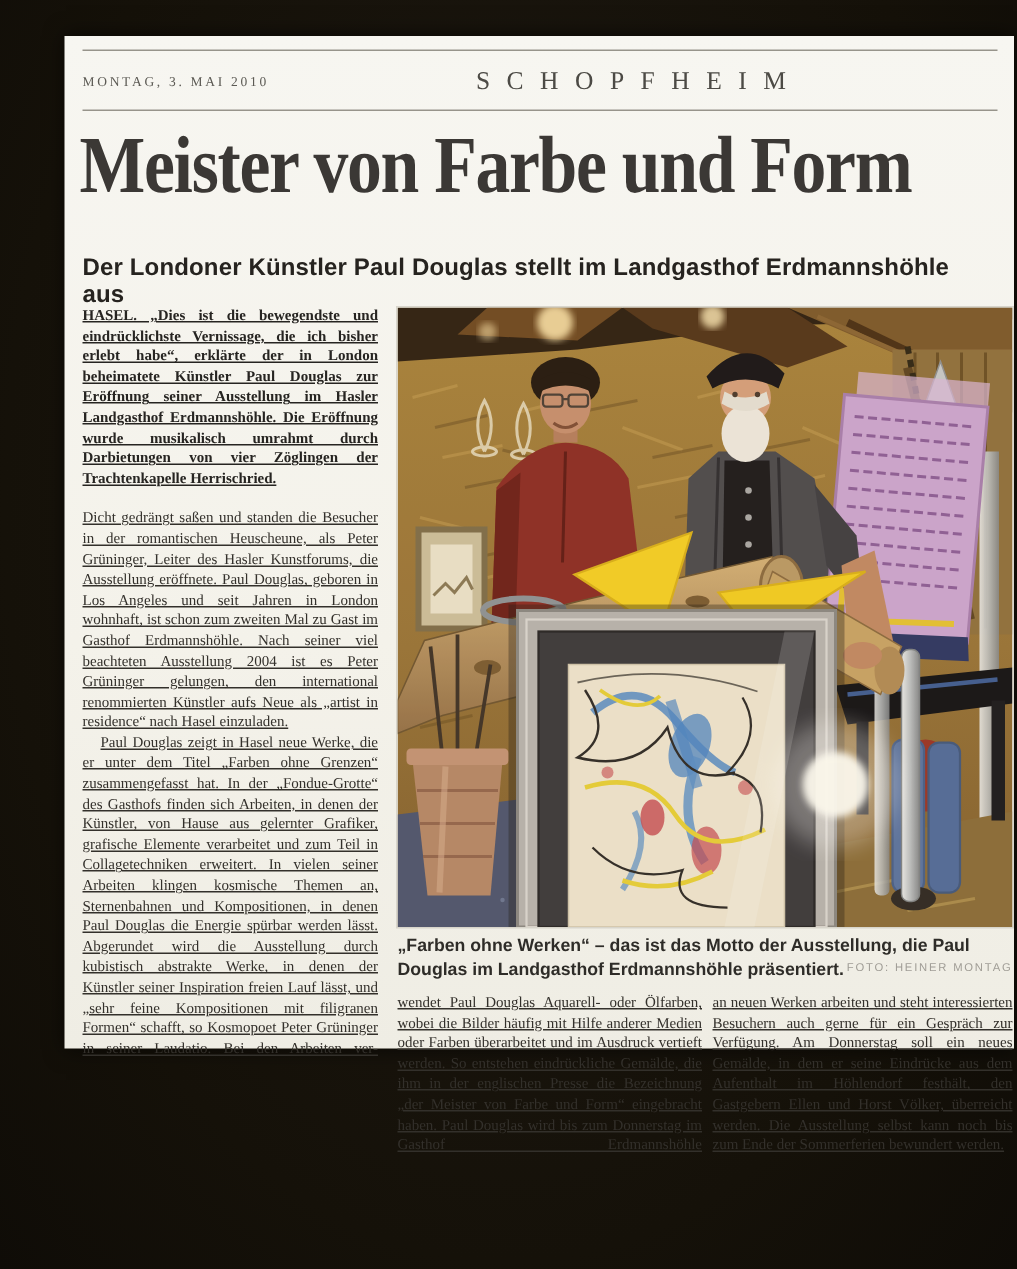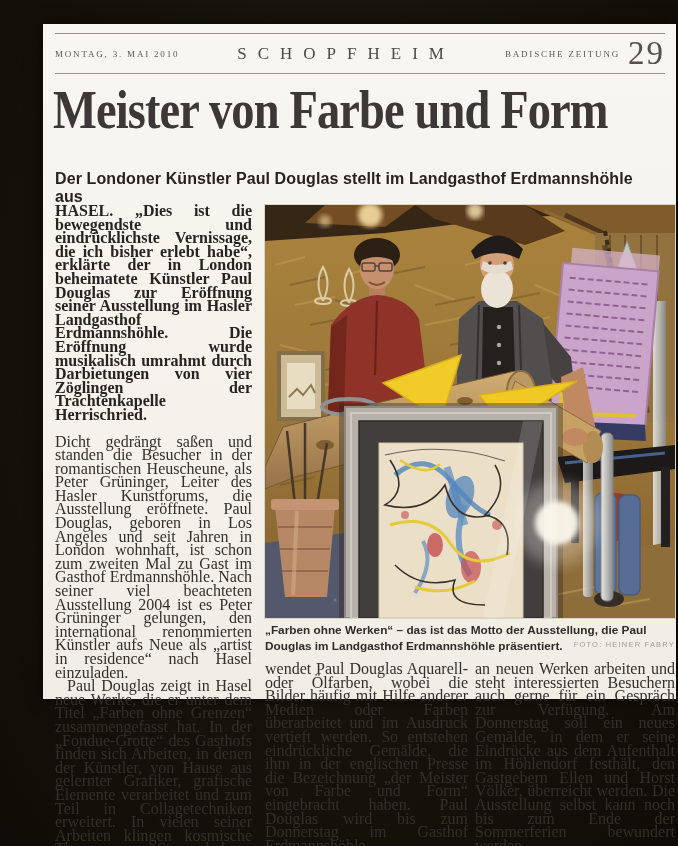--- a/index.html
+++ b/index.html
@@ -51,22 +51,23 @@
   .col-left{left:12px;top:180px;width:197px;}
   .col-mid{left:222px;top:638px;width:203px;}
   .col-right{left:432px;top:638px;width:200px;}
   .byline{border-top:2px solid #8a877e;padding-top:3px;margin-bottom:9px;}
   .byline-line{
     font-family:"Liberation Serif",serif;font-variant:small-caps;
     font-size:11px;line-height:12.5px;letter-spacing:1.4px;color:#6a675f;
   }
   p.body,p.lead{
     margin:0;text-align:justify;hyphens:auto;-webkit-hyphens:auto;
-    font-size:16px;line-height:13.6px;
+    font-size:10px;line-height:13.6px;
     font-family:"Liberation Serif",serif;
+    text-decoration:underline;
   }
   p.lead{font-weight:700;color:#262421;margin-bottom:13px;}
   p.indent{text-indent:12px;}
   p.cont{text-align-last:justify;}
   
   .photo{position:absolute;left:222px;top:181px;width:410px;height:413px;margin:0;
          outline:1px solid #d8d5cb;}
   .photo svg{display:block;width:410px;height:413px;}
   
   .caption{
@@ -80,24 +81,20 @@
   }
 </style>
 </head>
 <body>
 
 <div class="paper">
 
   <header class="masthead">
     <span class="mh-date">MONTAG, 3. MAI 2010</span>
     <span class="mh-section">SCHOPFHEIM</span>
-    <span class="mh-right">
-      <span class="mh-brand">BADISCHE ZEITUNG</span>
-      <span class="mh-page">29</span>
-    </span>
   </header>
 
   <h1 class="headline">Meister von Farbe und Form</h1>
   <h2 class="subheadline">Der Londoner Künstler Paul Douglas stellt im Landgasthof Erdmannshöhle aus</h2>
 
   <div class="col col-left">
     <p class="lead">HASEL. „Dies ist die bewegendste und eindrücklichste Vernissage, die ich bisher erlebt habe“, erklärte der in London beheimatete Künstler Paul Douglas zur Eröffnung seiner Ausstellung im Hasler Landgasthof Erdmannshöhle. Die Eröffnung wurde musikalisch umrahmt durch Darbietungen von vier Zöglingen der Trachtenkapelle Herrischried.</p>
     <p class="body">Dicht gedrängt saßen und standen die Besucher in der romantischen Heuscheune, als Peter Grüninger, Leiter des Hasler Kunstforums, die Ausstellung eröffnete. Paul Douglas, geboren in Los Angeles und seit Jahren in London wohnhaft, ist schon zum zweiten Mal zu Gast im Gasthof Erdmannshöhle. Nach seiner viel beachteten Ausstellung 2004 ist es Peter Grüninger gelungen, den international renommierten Künstler aufs Neue als „artist in residence“ nach Hasel einzuladen.</p>
     <p class="body indent cont">Paul Douglas zeigt in Hasel neue Werke, die er unter dem Titel „Farben ohne Grenzen“ zusammengefasst hat. In der „Fondue-Grotte“ des Gasthofs finden sich Arbeiten, in denen der Künstler, von Hause aus gelernter Grafiker, grafische Elemente verarbeitet und zum Teil in Collagetechniken erweitert. In vielen seiner Arbeiten klingen kosmische Themen an, Sternenbahnen und Kompositionen, in denen Paul Douglas die Energie spürbar werden lässt. Abgerundet wird die Ausstellung durch kubistisch abstrakte Werke, in denen der Künstler seiner Inspiration freien Lauf lässt, und „sehr feine Kompositionen mit filigranen Formen“ schafft, so Kosmopoet Peter Grüninger in seiner Laudatio. Bei den Arbeiten ver-</p>
   </div>
@@ -349,21 +346,21 @@
         <circle cx="292" cy="318" r="42" fill="#ffffff" opacity=".3" filter="url(#blurL)"></circle>
         <circle cx="292" cy="318" r="22" fill="#fdfdf6" opacity=".95" filter="url(#blurS)"></circle>
       </g>
 
       <rect x="0" y="0" width="410" height="413" fill="#d98a2b" opacity=".05"></rect>
     </svg>
   </figure>
 
   <figcaption class="caption">
     <span>„Farben ohne Werken“ – das ist das Motto der Ausstellung, die Paul Douglas im Landgasthof Erdmannshöhle präsentiert.</span>
-    <span class="credit">FOTO: HEINER FABRY</span>
+    <span class="credit">FOTO: HEINER MONTAG</span>
   </figcaption>
 
   <div class="col col-right">
     <p class="body">an neuen Werken arbeiten und steht interessierten Besuchern auch gerne für ein Gespräch zur Verfügung. Am Donnerstag soll ein neues Gemälde, in dem er seine Eindrücke aus dem Aufenthalt im Höhlendorf festhält, den Gastgebern Ellen und Horst Völker, überreicht werden. Die Ausstellung selbst kann noch bis zum Ende der Sommerferien bewundert werden.</p>
   </div>
 
   <div class="col col-mid">
     <p class="body cont">wendet Paul Douglas Aquarell- oder Ölfarben, wobei die Bilder häufig mit Hilfe anderer Medien oder Farben überarbeitet und im Ausdruck vertieft werden. So entstehen eindrückliche Gemälde, die ihm in der englischen Presse die Bezeichnung „der Meister von Farbe und Form“ eingebracht haben. Paul Douglas wird bis zum Donnerstag im Gasthof Erdmannshöhle</p>
   </div>
 

